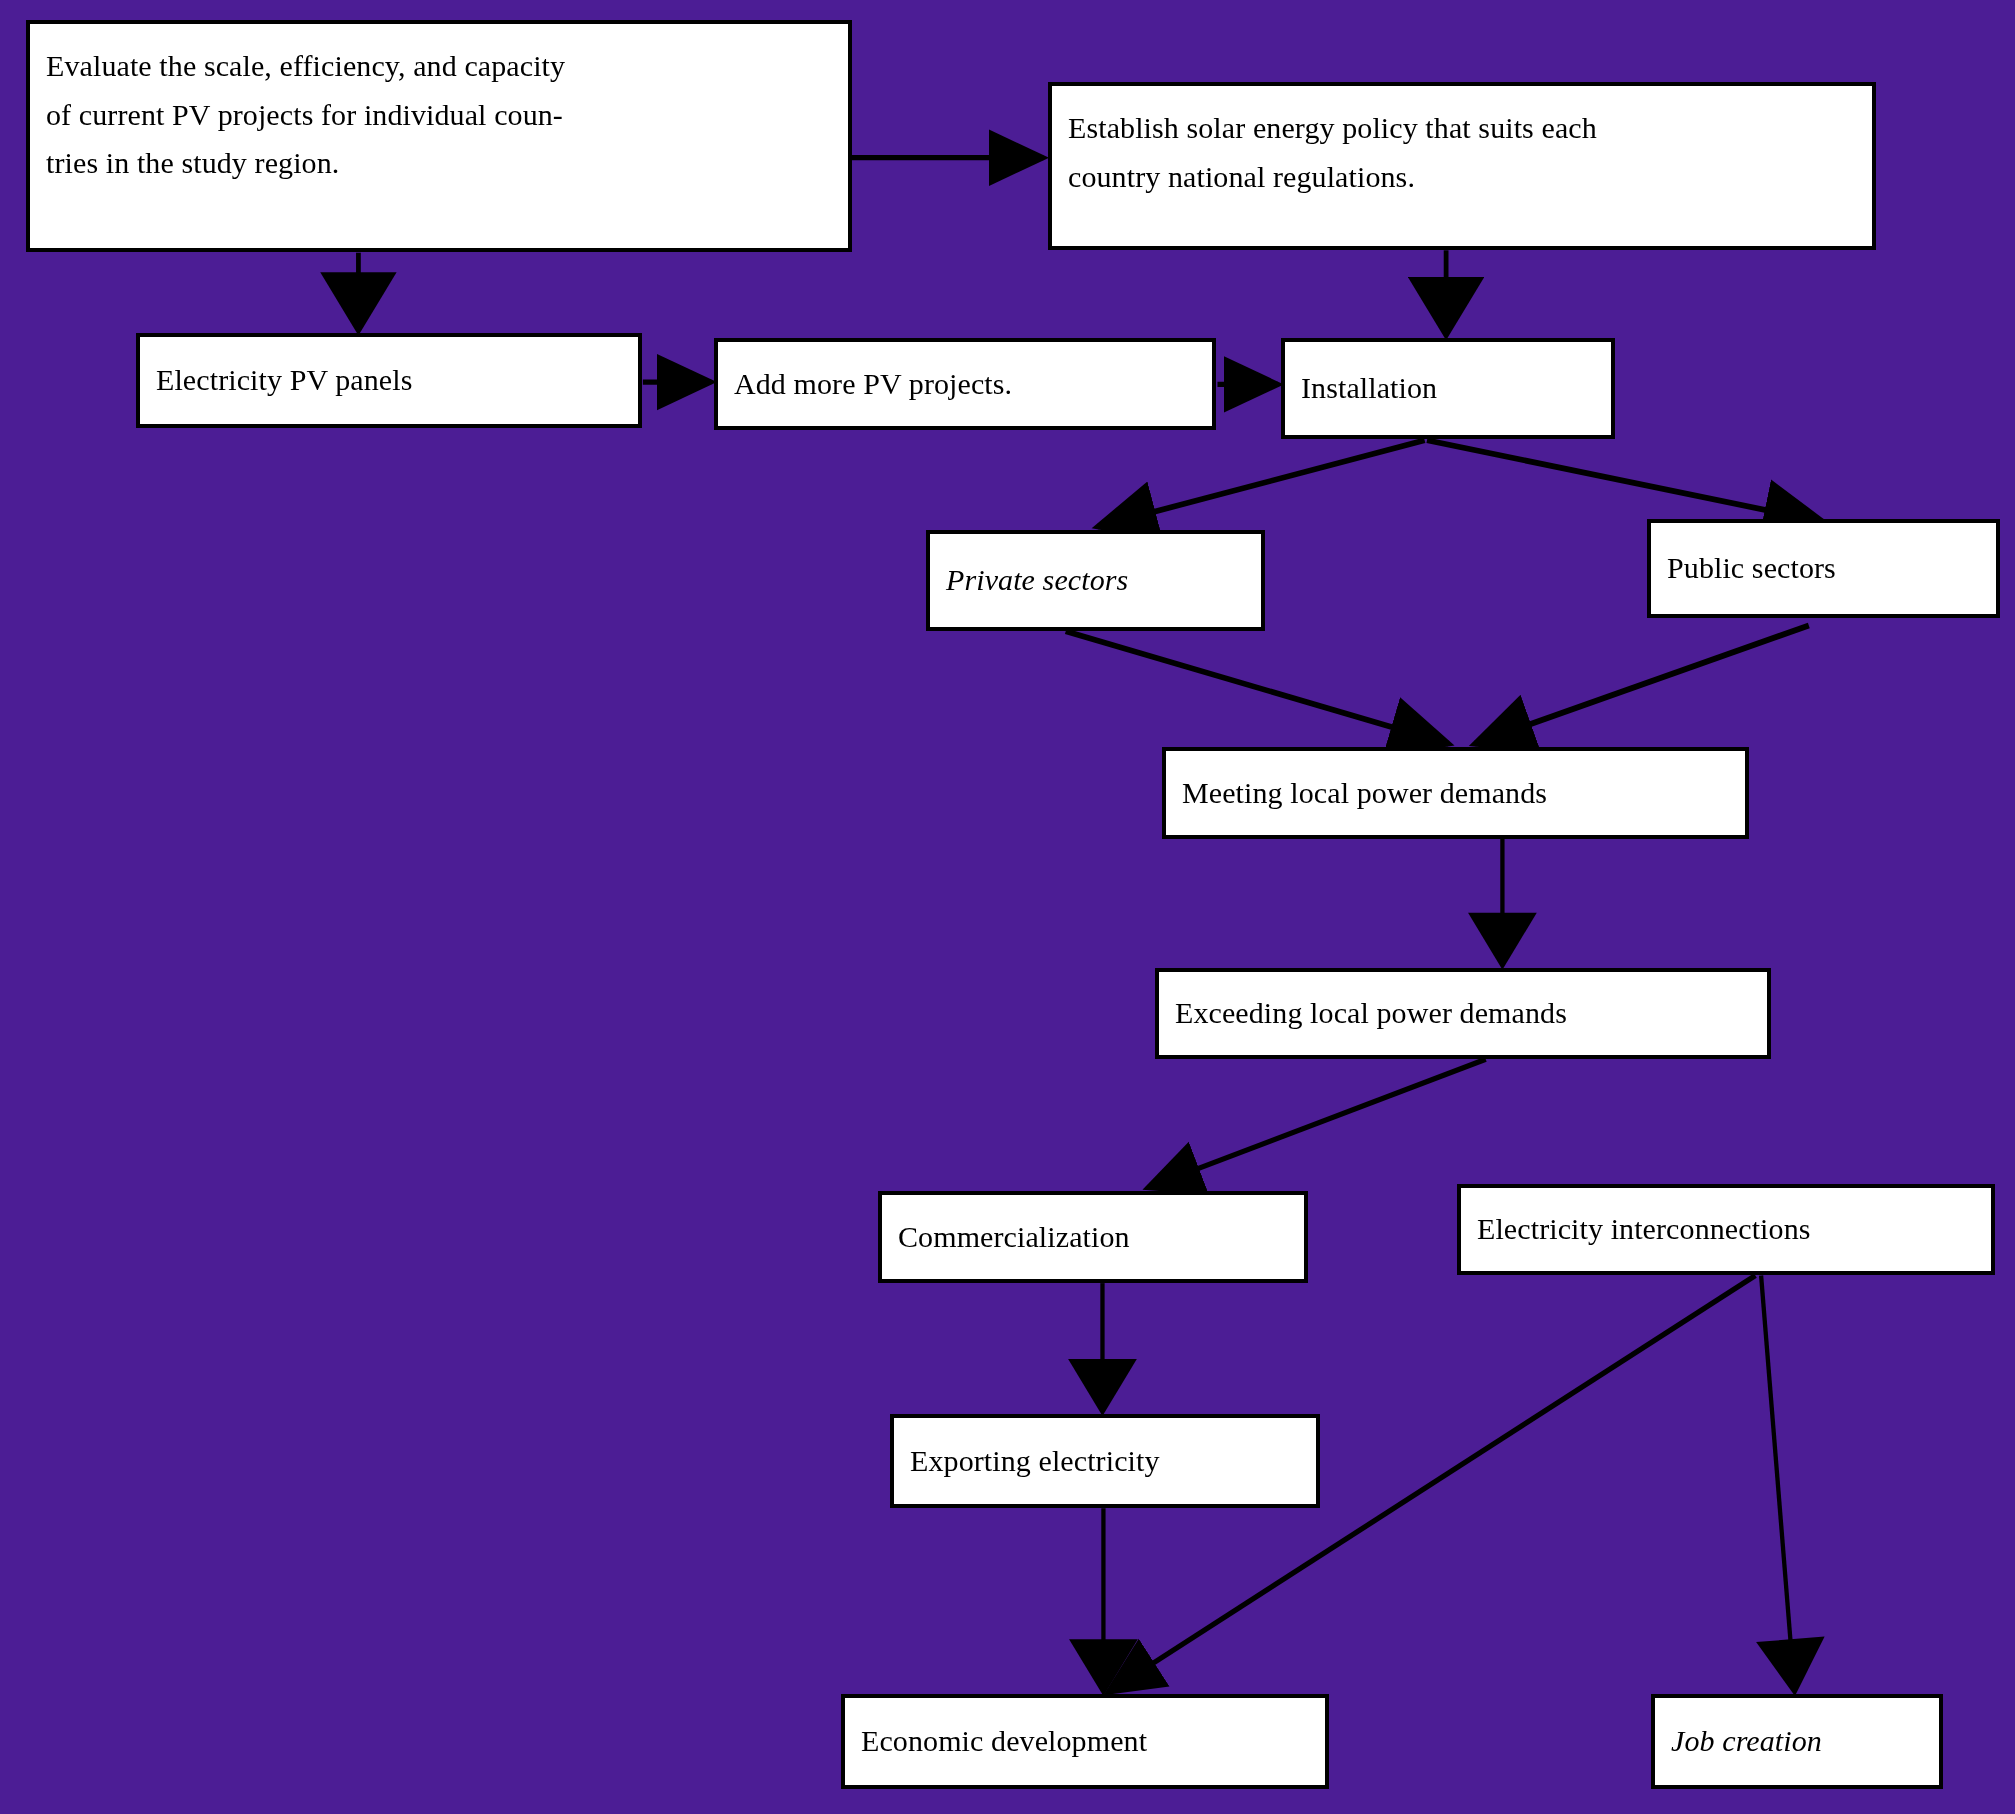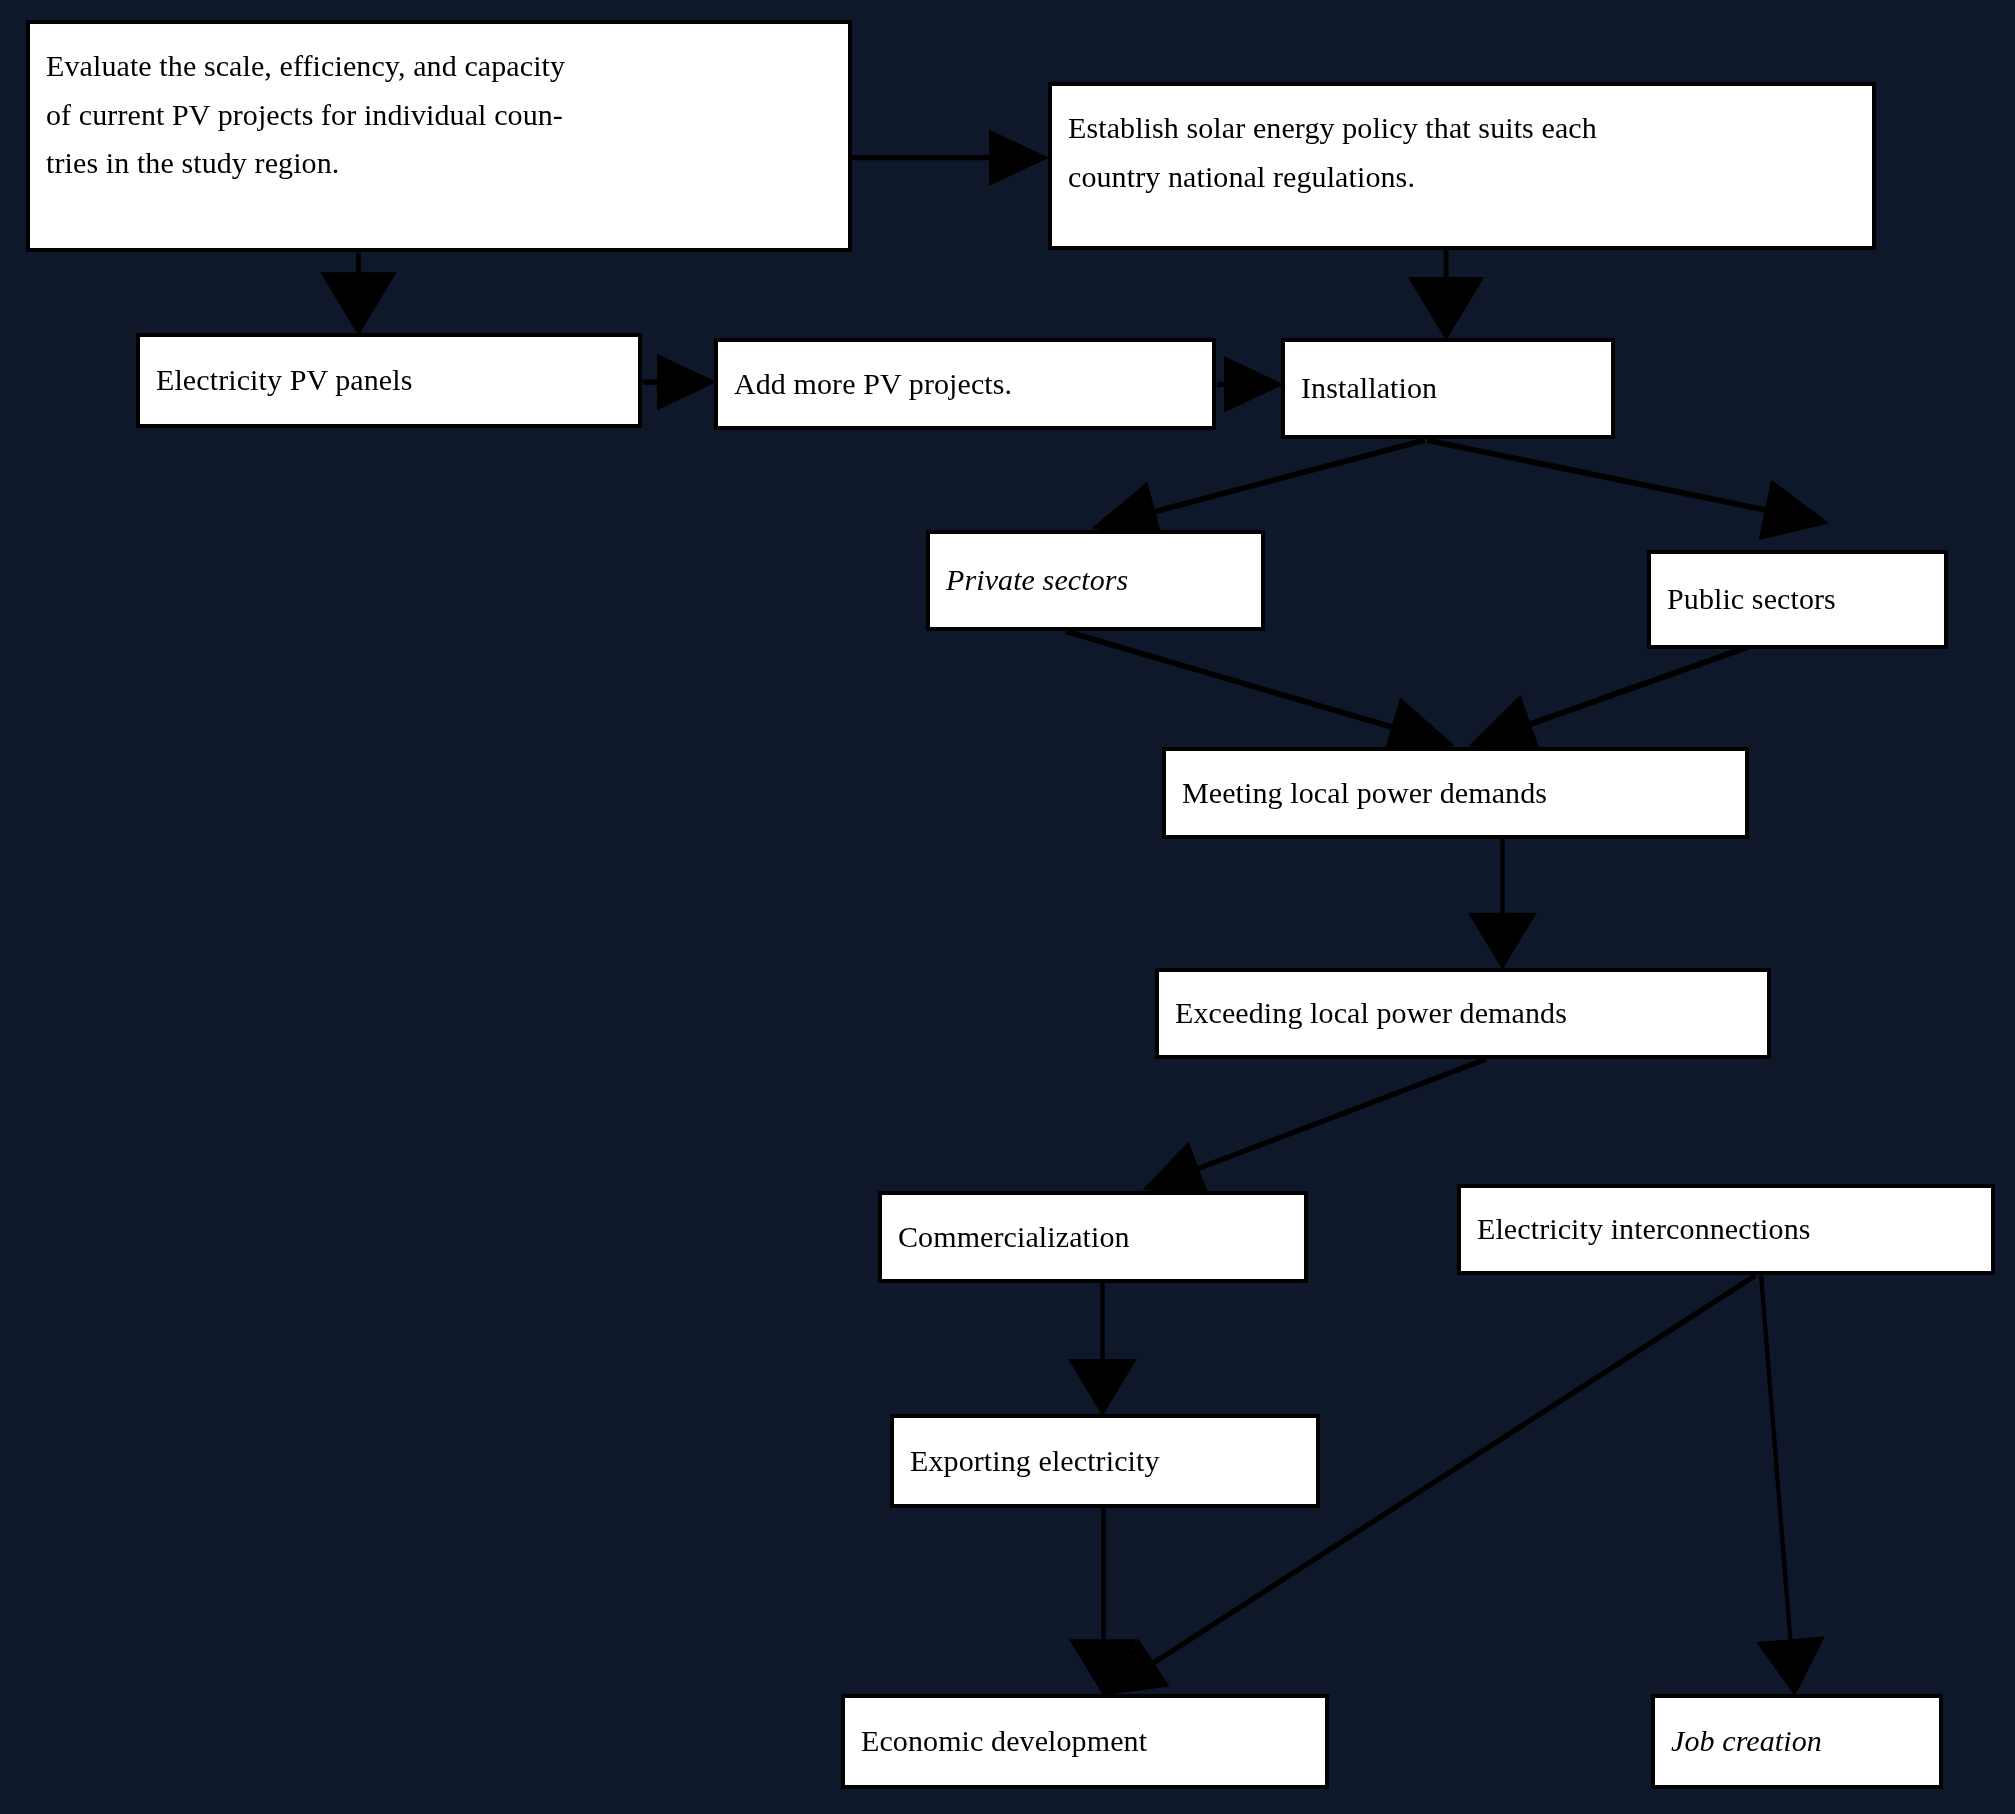--- a/index.html
+++ b/index.html
@@ -9,21 +9,21 @@
     background: #ffffff;
   }
   body {
     font-family: "Liberation Serif", "DejaVu Serif", serif;
     color: #000000;
   }
   #canvas {
     position: relative;
     width: 2015px;
     height: 1815px;
-    background: #0f172a;
+    background: #4c1d95;
     overflow: hidden;
   }
   #edge-layer {
     position: absolute;
     left: 0;
     top: 0;
     width: 2015px;
     height: 1815px;
     pointer-events: none;
   }
@@ -117,21 +117,21 @@
   </div>
 
   <div class="node" style="left: 1281px; top: 338px; width: 334px; height: 101px;">
     <span class="node-label">Installation</span>
   </div>
 
   <div class="node" style="left: 926px; top: 530px; width: 339px; height: 101px; font-style: italic;">
     <span class="node-label">Private sectors</span>
   </div>
 
-  <div class="node" style="left: 1647px; top: 550px; width: 301px; height: 99px;">
+  <div class="node" style="left: 1647px; top: 519px; width: 353px; height: 99px;">
     <span class="node-label">Public sectors</span>
   </div>
 
   <div class="node" style="left: 1162px; top: 747px; width: 587px; height: 92px;">
     <span class="node-label">Meeting local power demands</span>
   </div>
 
   <div class="node" style="left: 1155px; top: 968px; width: 616px; height: 91px;">
     <span class="node-label">Exceeding local power demands</span>
   </div>

